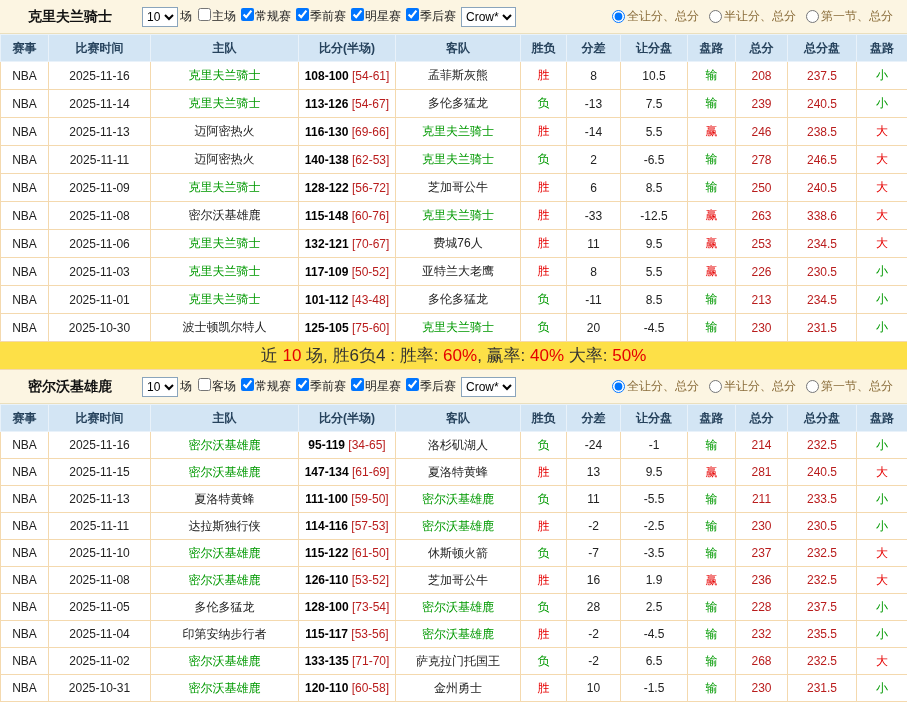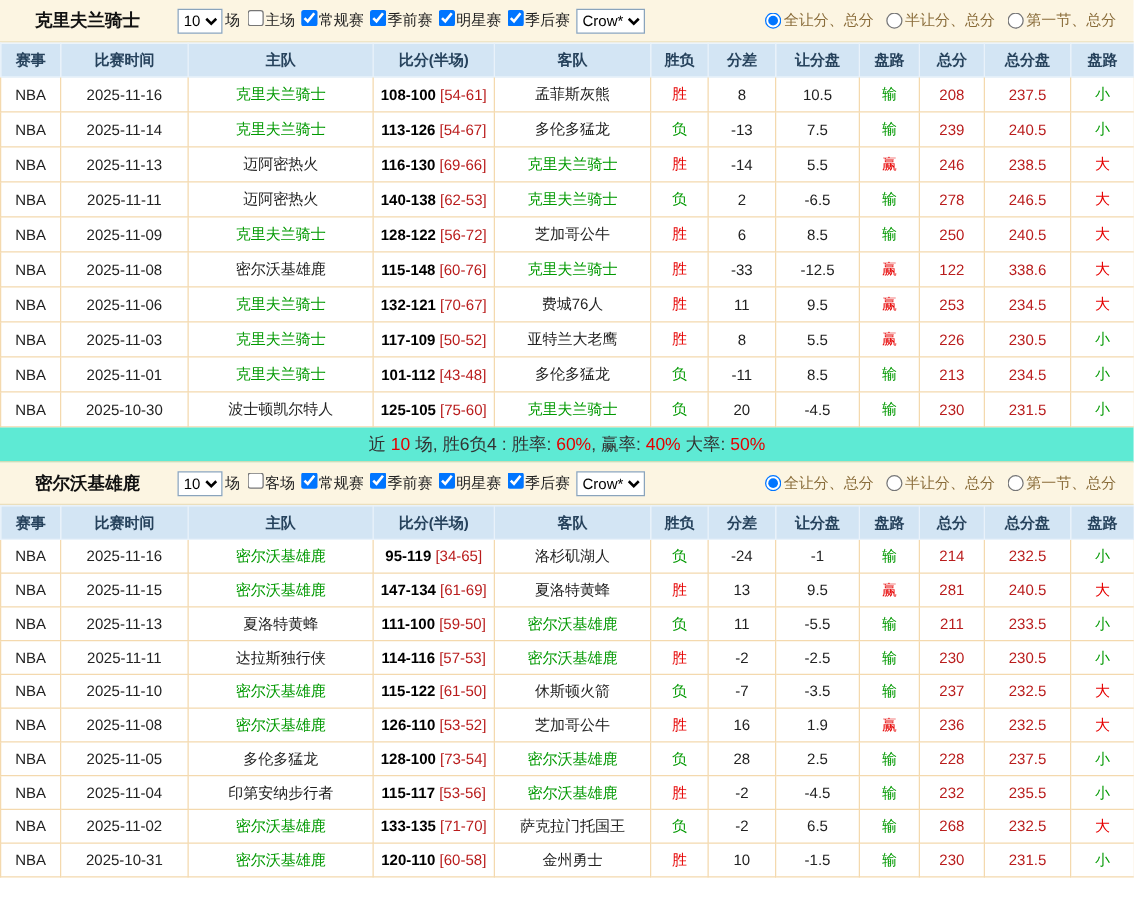--- a/index.html
+++ b/index.html
@@ -30,22 +30,22 @@
     border:1px solid #e9f2fa;font-weight:bold}
   tbody td{text-align:center;border:1px solid #f4d9ae;background:#fff;overflow:hidden;white-space:nowrap}
   .sec0 tbody td{height:28px}
   .sec1 tbody td{height:27px}
   tbody td b{color:#000}
 
   .t-green{color:#009900}
   .t-red{color:#e60000}
   .t-blue{color:#b91c1c}
 
-  .summary{height:28px;line-height:27px;text-align:center;background:#5eead4;
-    border-bottom:1px solid #f4d9ae;font-size:14px}
+  .summary{height:28px;line-height:27px;text-align:center;background:#fde047;
+    border-bottom:1px solid #f4d9ae;font-size:17px}
   .summary .seg-dark{color:#333}
   .summary .seg-red{color:#e60000}
 </style>
 </head>
 <body>
 
 <div class="popup">
   <div id="sections">
   <div class="section sec0">
     <div class="filterbar">
@@ -195,21 +195,21 @@
             <tr>
               <td>NBA</td>
               <td>2025-11-08</td>
               <td>密尔沃基雄鹿</td>
               <td><b>115-148</b><span class="t-blue"> [60-76]</span></td>
               <td class="t-green">克里夫兰骑士</td>
               <td class="t-red">胜</td>
               <td>-33</td>
               <td>-12.5</td>
               <td class="t-red">赢</td>
-              <td class="t-blue">122</td>
+              <td class="t-blue">263</td>
               <td class="t-blue">338.6</td>
               <td class="t-red">大</td>
             </tr>
             <tr>
               <td>NBA</td>
               <td>2025-11-06</td>
               <td class="t-green">克里夫兰骑士</td>
               <td><b>132-121</b><span class="t-blue"> [70-67]</span></td>
               <td>费城76人</td>
               <td class="t-red">胜</td>

